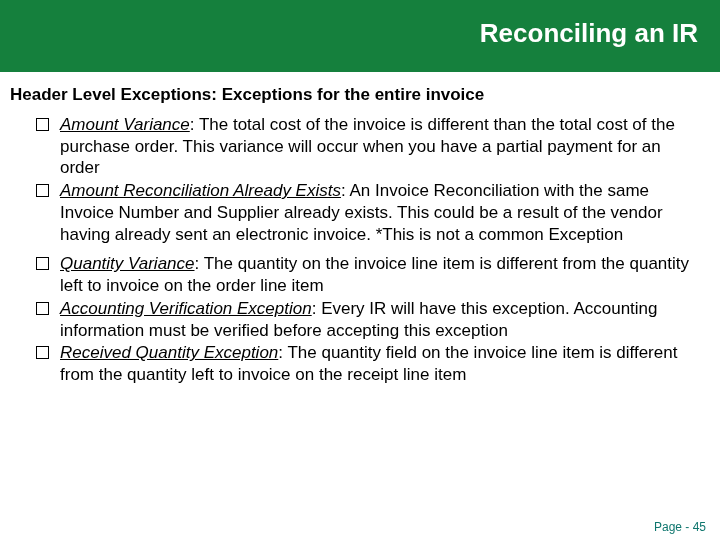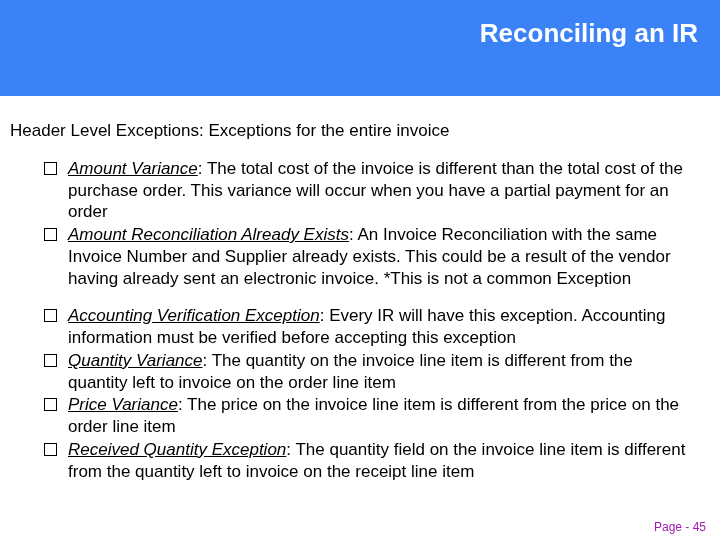--- a/index.html
+++ b/index.html
@@ -5,45 +5,45 @@
   * { margin: 0; padding: 0; box-sizing: border-box; }
   body {
     width: 720px;
     height: 540px;
     font-family: Arial, Helvetica, sans-serif;
     background: #fff;
     position: relative;
     overflow: hidden;
   }
   .title-banner {
-    background: #3b82f6;
-    height: 96px;
+    background: #15803d;
+    height: 72px;
     padding: 18px 22px 0 0;
     text-align: right;
   }
   .title-banner h1 {
     color: #fff;
     font-size: 26px;
     font-weight: bold;
     font-family: Arial, Helvetica, sans-serif;
   }
   .content {
     padding: 8px 12px 0 10px;
     color: #000;
     font-size: 17px;
     line-height: 1.28;
   }
   .section-head {
-    font-weight: normal;
-    margin-top: 16px;
+    font-weight: bold;
+    margin-top: 4px;
   }
   ul.bullets {
     list-style: none;
     padding-left: 22px;
-    margin: 16px;
+    margin: 8px;
   }
   ul.bullets li {
     position: relative;
     padding-left: 20px;
     margin: 1px 0;
   }
   ul.bullets li::before {
     content: "";
     position: absolute;
     left: -4px;
@@ -55,21 +55,21 @@
   }
   .term {
     font-style: italic;
     text-decoration: underline;
   }
   .footer {
     position: absolute;
     right: 14px;
     bottom: 6px;
     font-size: 12px;
-    color: #a21caf;
+    color: #0f766e;
   }
 </style>
 </head>
 <body>
 
 <div class="title-banner">
   <h1>Reconciling an IR</h1>
 </div>
 
 <div class="content">
@@ -79,27 +79,24 @@
     <li>
       <span class="term">Amount Variance</span><span>: The total cost of the invoice is different than the total cost of the purchase order.  This variance will occur when you have a partial payment for an order</span>
     </li>
     <li>
       <span class="term">Amount Reconciliation Already Exists</span><span>:  An Invoice Reconciliation with the same Invoice Number and Supplier already exists. This could be a result of the vendor having already sent an electronic invoice. *This is not a common Exception</span>
     </li>
   </ul>
 
   <ul class="bullets">
     <li>
-      <span class="term">Accounting Verification Exception</span><span>: Every IR will have this exception. Accounting information must be verified before accepting this exception</span>
-    </li>
-    <li>
       <span class="term">Quantity Variance</span><span>: The quantity on the invoice line item is different from the quantity left to invoice on the order line item</span>
     </li>
     <li>
-      <span class="term">Price Variance</span><span>: The price on the invoice line item is different from the price on the order line item</span>
+      <span class="term">Accounting Verification Exception</span><span>: Every IR will have this exception. Accounting information must be verified before accepting this exception</span>
     </li>
     <li>
       <span class="term">Received Quantity Exception</span><span>: The quantity field on the invoice line item is different from the quantity left to invoice on the receipt line item</span>
     </li>
   </ul>
 
 </div>
 
 <div class="footer">Page -  45</div>
 

